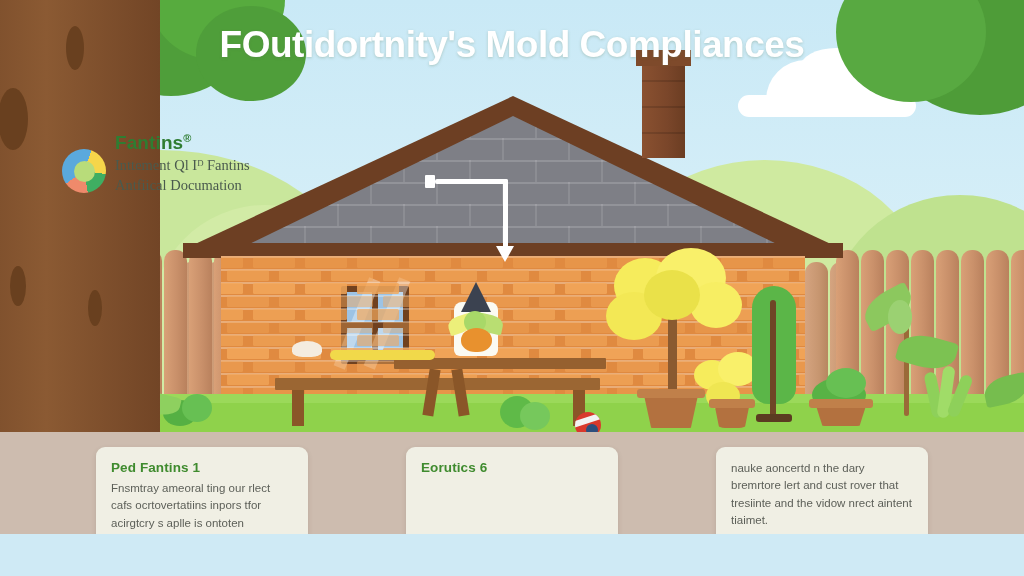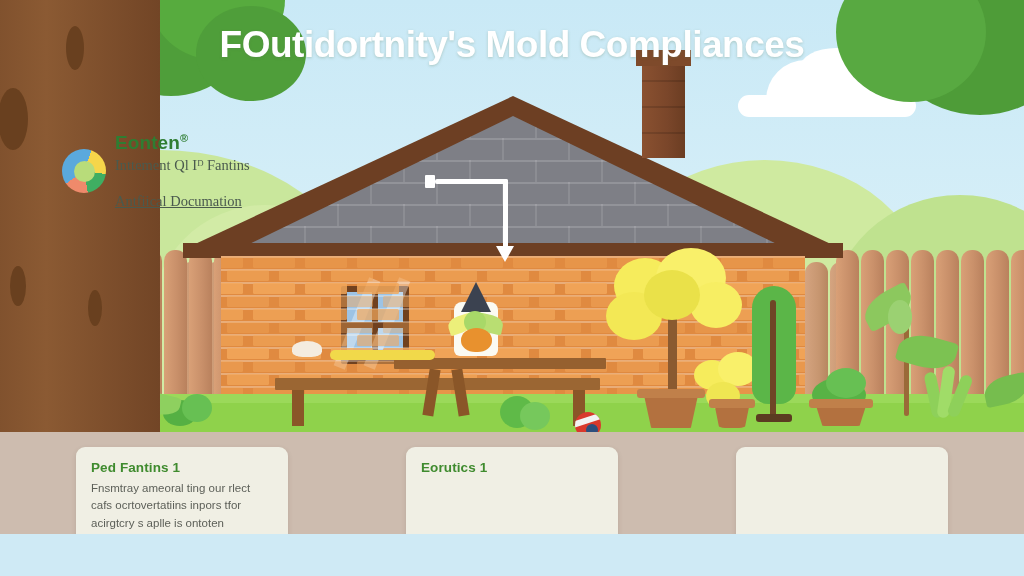--- a/index.html
+++ b/index.html
@@ -53,21 +53,21 @@
   }
 
   
   .band {
     position:absolute; left:0; top:432px; width:1024px; height:144px;
     background:#cdbcaf; z-index:30;
   }
   .cards {
     position:absolute; left:0; top:447px; width:1024px;
     display:flex; justify-content:space-between;
-    padding:0 76px; z-index:35;
+    padding:0 96px; z-index:35;
   }
   .card {
     width:212px; min-height:104px;
     background:#f0efe4; border-radius:9px;
     padding:13px 15px 12px 15px;
     box-shadow:0 2px 5px rgba(90,70,55,0.16);
   }
   .card-h {
     font-size:13.5px; font-weight:bold; color:#3f8b2e;
     margin-bottom:5px; letter-spacing:0.1px;
@@ -609,35 +609,36 @@
 
   </div>
 
   <div class="title">FOutidortnity's Mold Compliances</div>
 
   <div class="hdr">
     <div class="hdr-row">
       <div class="logo-ring"></div>
       <div class="hdr-text">
         <div class="brand">
-          <span>Eonten</span><span class="mark">®</span>
+          <span>Fantins</span><span class="mark">®</span>
         </div>
         <div class="tagline">Inttement Ql Iᴰ Fantins</div>
-        <div class="tagline" style="margin-top:16px;text-decoration:underline;">Antfiical Documation</div>
+        <div class="tagline" style="margin-top:0;">Antfiical Documation</div>
       </div>
     </div>
   </div>
 
   <div class="band"></div>
 
   <div class="cards">
     <div class="card">
       <div class="card-h">Ped Fantins 1</div>
       <div class="card-b">Fnsmtray ameoral ting our rlect cafs ocrtovertatiins inpors tfor acirgtcry s aplle is ontoten docceart.</div>
     </div>
     <div class="card">
-      <div class="card-h">Eorutics 1</div>
+      <div class="card-h">Eorutics 6</div>
     </div>
     <div class="card">
+      <div class="card-b">nauke aoncertd n the dary bremrtore lert and cust rover that tresiinte and the vidow nrect aintent tiaimet.</div>
     </div>
   </div>
 
 </div>
 
 </body></html>

